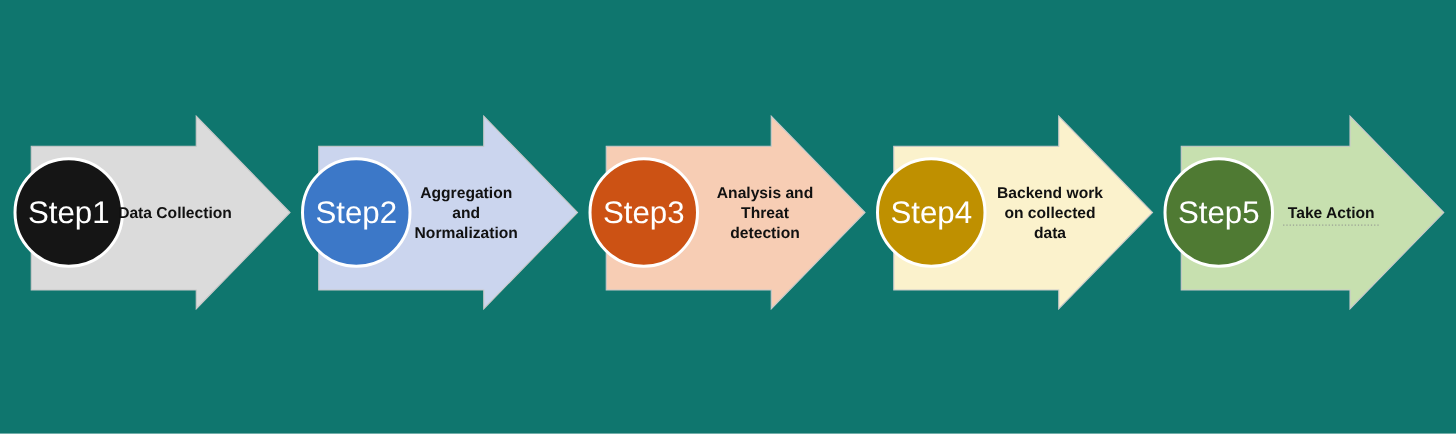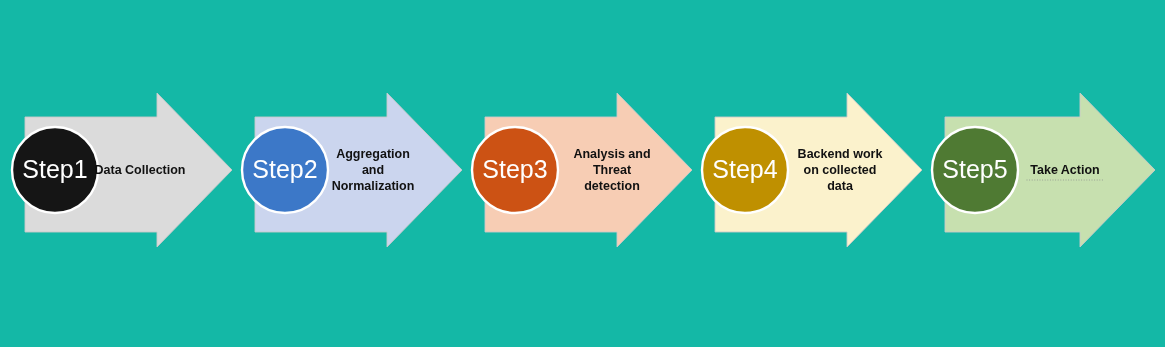--- a/index.html
+++ b/index.html
@@ -10,21 +10,21 @@
   body {
     width: 1165px;
     height: 347px;
     overflow: hidden;
     font-family: "Liberation Sans", sans-serif;
   }
   #diagram-root {
     position: relative;
     width: 1165px;
     height: 347px;
-    background: #14b8a6;
+    background: #0f766e;
   }
   #process-flow-svg {
     position: absolute;
     left: 0;
     top: 0;
     width: 1165px;
     height: 347px;
     display: block;
   }
   .arrow-shape {

